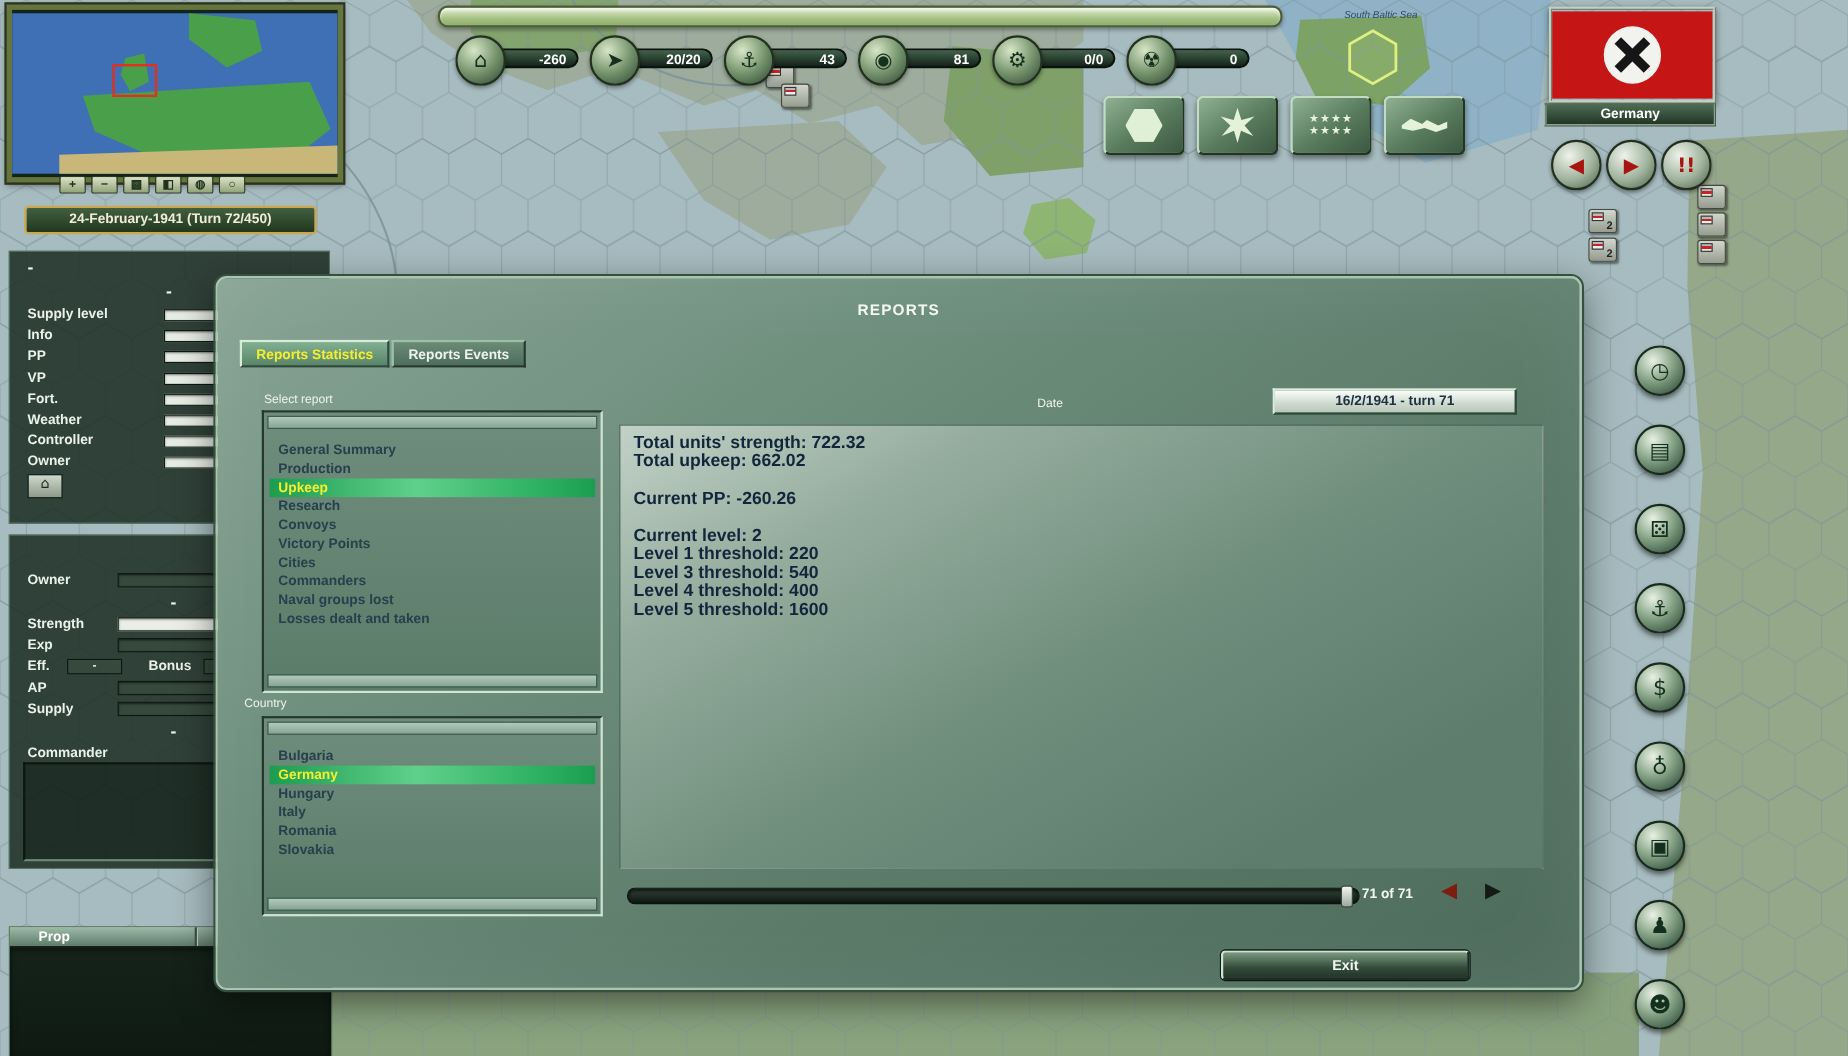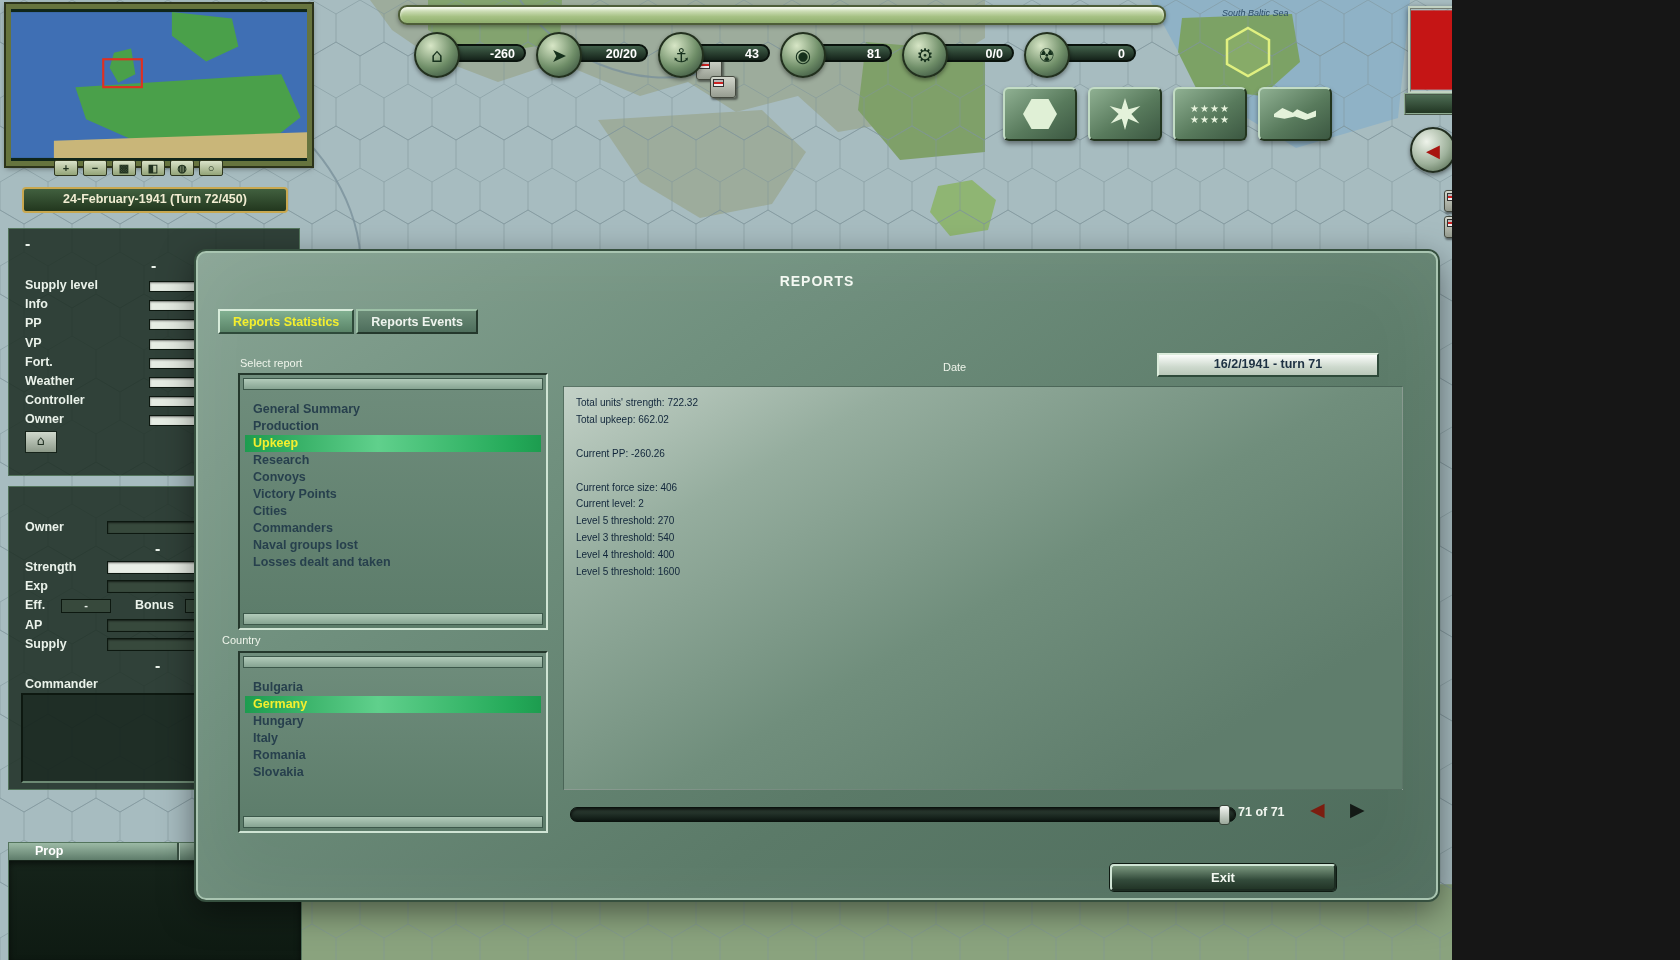--- a/index.html
+++ b/index.html
@@ -1,17 +1,17 @@
 <!DOCTYPE html>
 <html><head>
 <meta charset="utf-8">
 <style>
   html,body{margin:0;padding:0;background:#161616}
   button{font:inherit;border:none;background:none;padding:0;cursor:pointer}
-  #screen{position:relative;width:1452px;height:960px;overflow:hidden;
+  #screen{position:relative;width:1680px;height:960px;overflow:hidden;
           font-family:"Liberation Sans",sans-serif;background:#a7bcc0}
   #mapbg{position:absolute;left:0;top:0}
 
   
   .sea-label{position:absolute;left:1222px;top:8px;font-size:9px;font-style:italic;color:#2c4d68}
   .counter{position:absolute;width:24px;height:20px;border-radius:3px;border:1px solid #44493f;
            background:linear-gradient(#d2d6cc,#969c90);box-shadow:1.5px 1.5px 2px rgba(0,0,0,.45);
            display:flex;align-items:center;justify-content:center;font-size:10px;font-weight:bold;color:#20241e}
   .counter .cflag{position:absolute;left:2px;top:2px;width:9px;height:6px;background:linear-gradient(#b9b9b9 0 33%,#c22 33% 66%,#eee 66%);border:1px solid #333}
   .counter .cnum{position:absolute;right:3px;bottom:0}
@@ -139,21 +139,21 @@
   .list-items{position:absolute;left:5px;right:5px;top:26px}
   .listrow{height:17px;line-height:17px;padding-left:8px;font-size:12.5px;font-weight:bold;color:#27404d}
   .listrow.selected{background:linear-gradient(90deg,#1d9c4f,#60d08c 45%,#24aa59 90%,#1d9c4f);color:#f4ef2e}
   .date-field{position:absolute;left:959px;top:100px;width:222px;height:24px;
            background:linear-gradient(#fbfdfb,#cdd9cd 60%,#b9c8b9);border:2px solid;
            border-color:#dcecdc #2e4a3a #2e4a3a #dcecdc;box-sizing:border-box;
            color:#1d3142;font-size:12.5px;font-weight:bold;text-align:center;line-height:19px}
   .content{position:absolute;left:365px;top:133px;width:840px;height:404px;box-sizing:border-box;
            padding:8px 12px;border:1px solid rgba(38,58,48,.35);
            background:linear-gradient(150deg,#c3d1c7 0%,#95ad9e 22%,#708e7c 52%,#5f7d6c 82%)}
-  .rline{min-height:16.9px;line-height:16.9px;font-size:10px;font-weight:normal;color:#11263a;white-space:pre}
+  .rline{min-height:16.9px;line-height:16.9px;font-size:16px;font-weight:bold;color:#11263a;white-space:pre}
   .scroll{position:absolute;left:372px;top:554px;width:664px;height:13px;border-radius:7px;
            background:linear-gradient(#33453a,#0c1611);border:1px solid #0a120d;
            box-shadow:inset 0 2px 3px rgba(0,0,0,.7)}
   .knob{position:absolute;right:5px;top:-3px;width:9px;height:18px;border-radius:3px;
            background:linear-gradient(#f3f6f2,#9aa89a);border:1px solid #39463b}
   .pager{position:absolute;left:1040px;top:552px;font-size:12.5px;font-weight:bold;color:#f1f6ef}
   .pg-prev,.pg-next{position:absolute;top:545px;font-size:19px;font-family:"DejaVu Sans",sans-serif}
   .pg-prev{left:1112px;color:#7c1d10}
   .pg-next{left:1152px;color:#141a16}
   .exit{position:absolute;left:912px;top:611px;width:226px;height:27px;border-radius:4px;
@@ -528,25 +528,24 @@
 
         <div class="rline">Total upkeep: 662.02</div>
 
 
         <div class="rline"></div>
 
         <div class="rline">Current PP: -260.26</div>
 
         <div class="rline"></div>
 
-        <div class="rline">Current force size: 406</div>
 
         <div class="rline">Current level: 2</div>
 
-        <div class="rline">Level 5 threshold: 270</div>
+        <div class="rline">Level 1 threshold: 220</div>
 
 
         <div class="rline">Level 3 threshold: 540</div>
 
         <div class="rline">Level 4 threshold: 400</div>
 
         <div class="rline">Level 5 threshold: 1600</div>
       </div>
 
     <div class="scroll">

